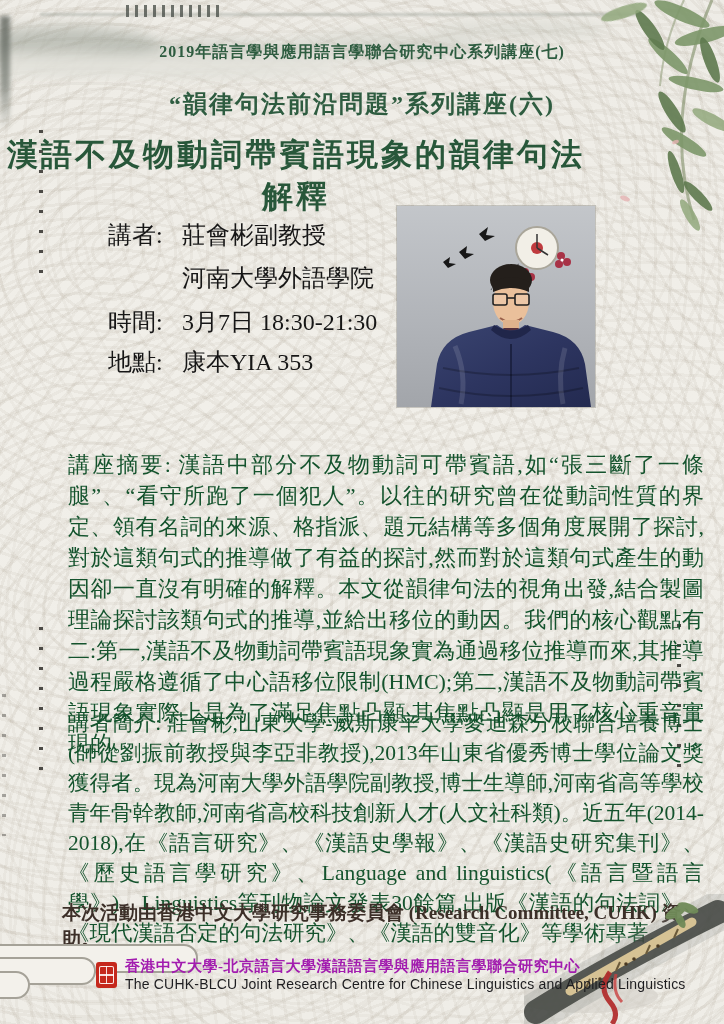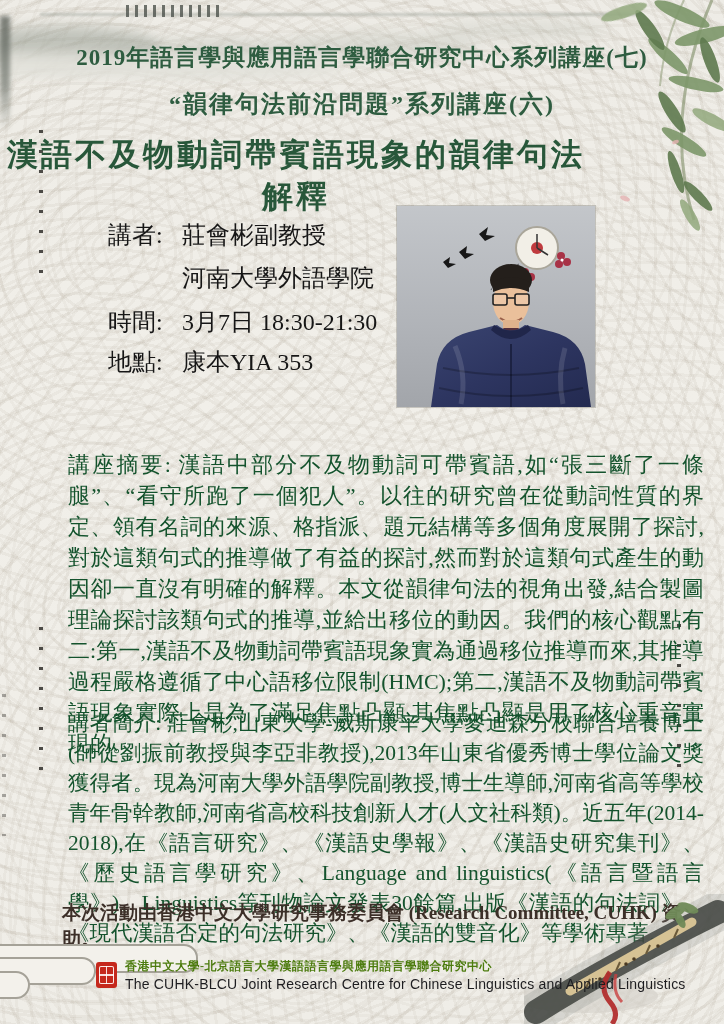--- a/index.html
+++ b/index.html
@@ -37,21 +37,21 @@
   .petal2{left:672px;top:140px;width:7px;height:4px;transform:rotate(-15deg);}
   
   .dots{position:absolute;width:4px;
     background:repeating-linear-gradient(180deg,#4c4a46 0 3px,transparent 3px 20px);}
   .dots-l1{left:39px;top:130px;height:150px;}
   .dots-l2{left:39px;top:627px;height:148px;}
   .dots-r1{left:677px;top:624px;height:150px;}
   .dots-edge{left:2px;top:694px;height:142px;opacity:.45;}
   
   .series{position:absolute;left:0;width:724px;text-align:center;color:#2e5c40;font-weight:bold;}
-  .series1{top:42px;font-size:23px;letter-spacing:1px;}
+  .series1{top:42px;font-size:16px;letter-spacing:1px;}
   .series2{top:88px;font-size:24px;letter-spacing:2px;}
   .main-title{position:absolute;left:0;top:134px;width:592px;text-align:center;margin:0;
     color:#28573a;font-size:31px;font-weight:bold;letter-spacing:3px;}
   
   .info{position:absolute;left:108px;top:220px;font-size:24px;color:#161616;}
   .info-row{display:flex;line-height:30px;}
   .r1{margin-bottom:13px;} .r2{margin-bottom:14px;} .r3{margin-bottom:10px;}
   .info-label{width:74px;flex:0 0 auto;}
   .indent{padding-left:74px;}
   
@@ -68,21 +68,21 @@
   .scroll1{left:-44px;top:944px;width:238px;height:25px;}
   .scroll2{left:-60px;top:957px;width:152px;height:24px;}
   .scroll3{left:-70px;top:971px;width:96px;height:24px;}
   .footer{position:absolute;left:96px;top:956px;display:flex;align-items:flex-start;}
   .seal{width:21px;height:26px;margin-top:6px;background:#c5281c;border-radius:3px;position:relative;flex:0 0 auto;}
   .seal::after{content:"";position:absolute;inset:4px 3px;border:1.5px solid rgba(255,255,255,.9);border-radius:2px;
     background:
      linear-gradient(90deg,transparent 44%,rgba(255,255,255,.85) 44% 56%,transparent 56%),
      linear-gradient(0deg,transparent 44%,rgba(255,255,255,.85) 44% 56%,transparent 56%);}
   .footer-text{margin-left:8px;}
-  .centre-zh{font-size:12px;color:#4d7c0f;letter-spacing:.5px;line-height:20px;font-weight:600;}
+  .centre-zh{font-size:15px;color:#a21caf;letter-spacing:.5px;line-height:20px;font-weight:600;}
   .centre-en{font-size:14px;color:#1d1d20;line-height:17px;font-family:"Liberation Sans","DejaVu Sans",sans-serif;letter-spacing:.2px;}
   svg{display:block;}
   .bamboo{position:absolute;right:0;top:0;}
   .flute{position:absolute;right:0;bottom:0;}
 </style>
 </head>
 <body>
 
 <div class="poster">
 

